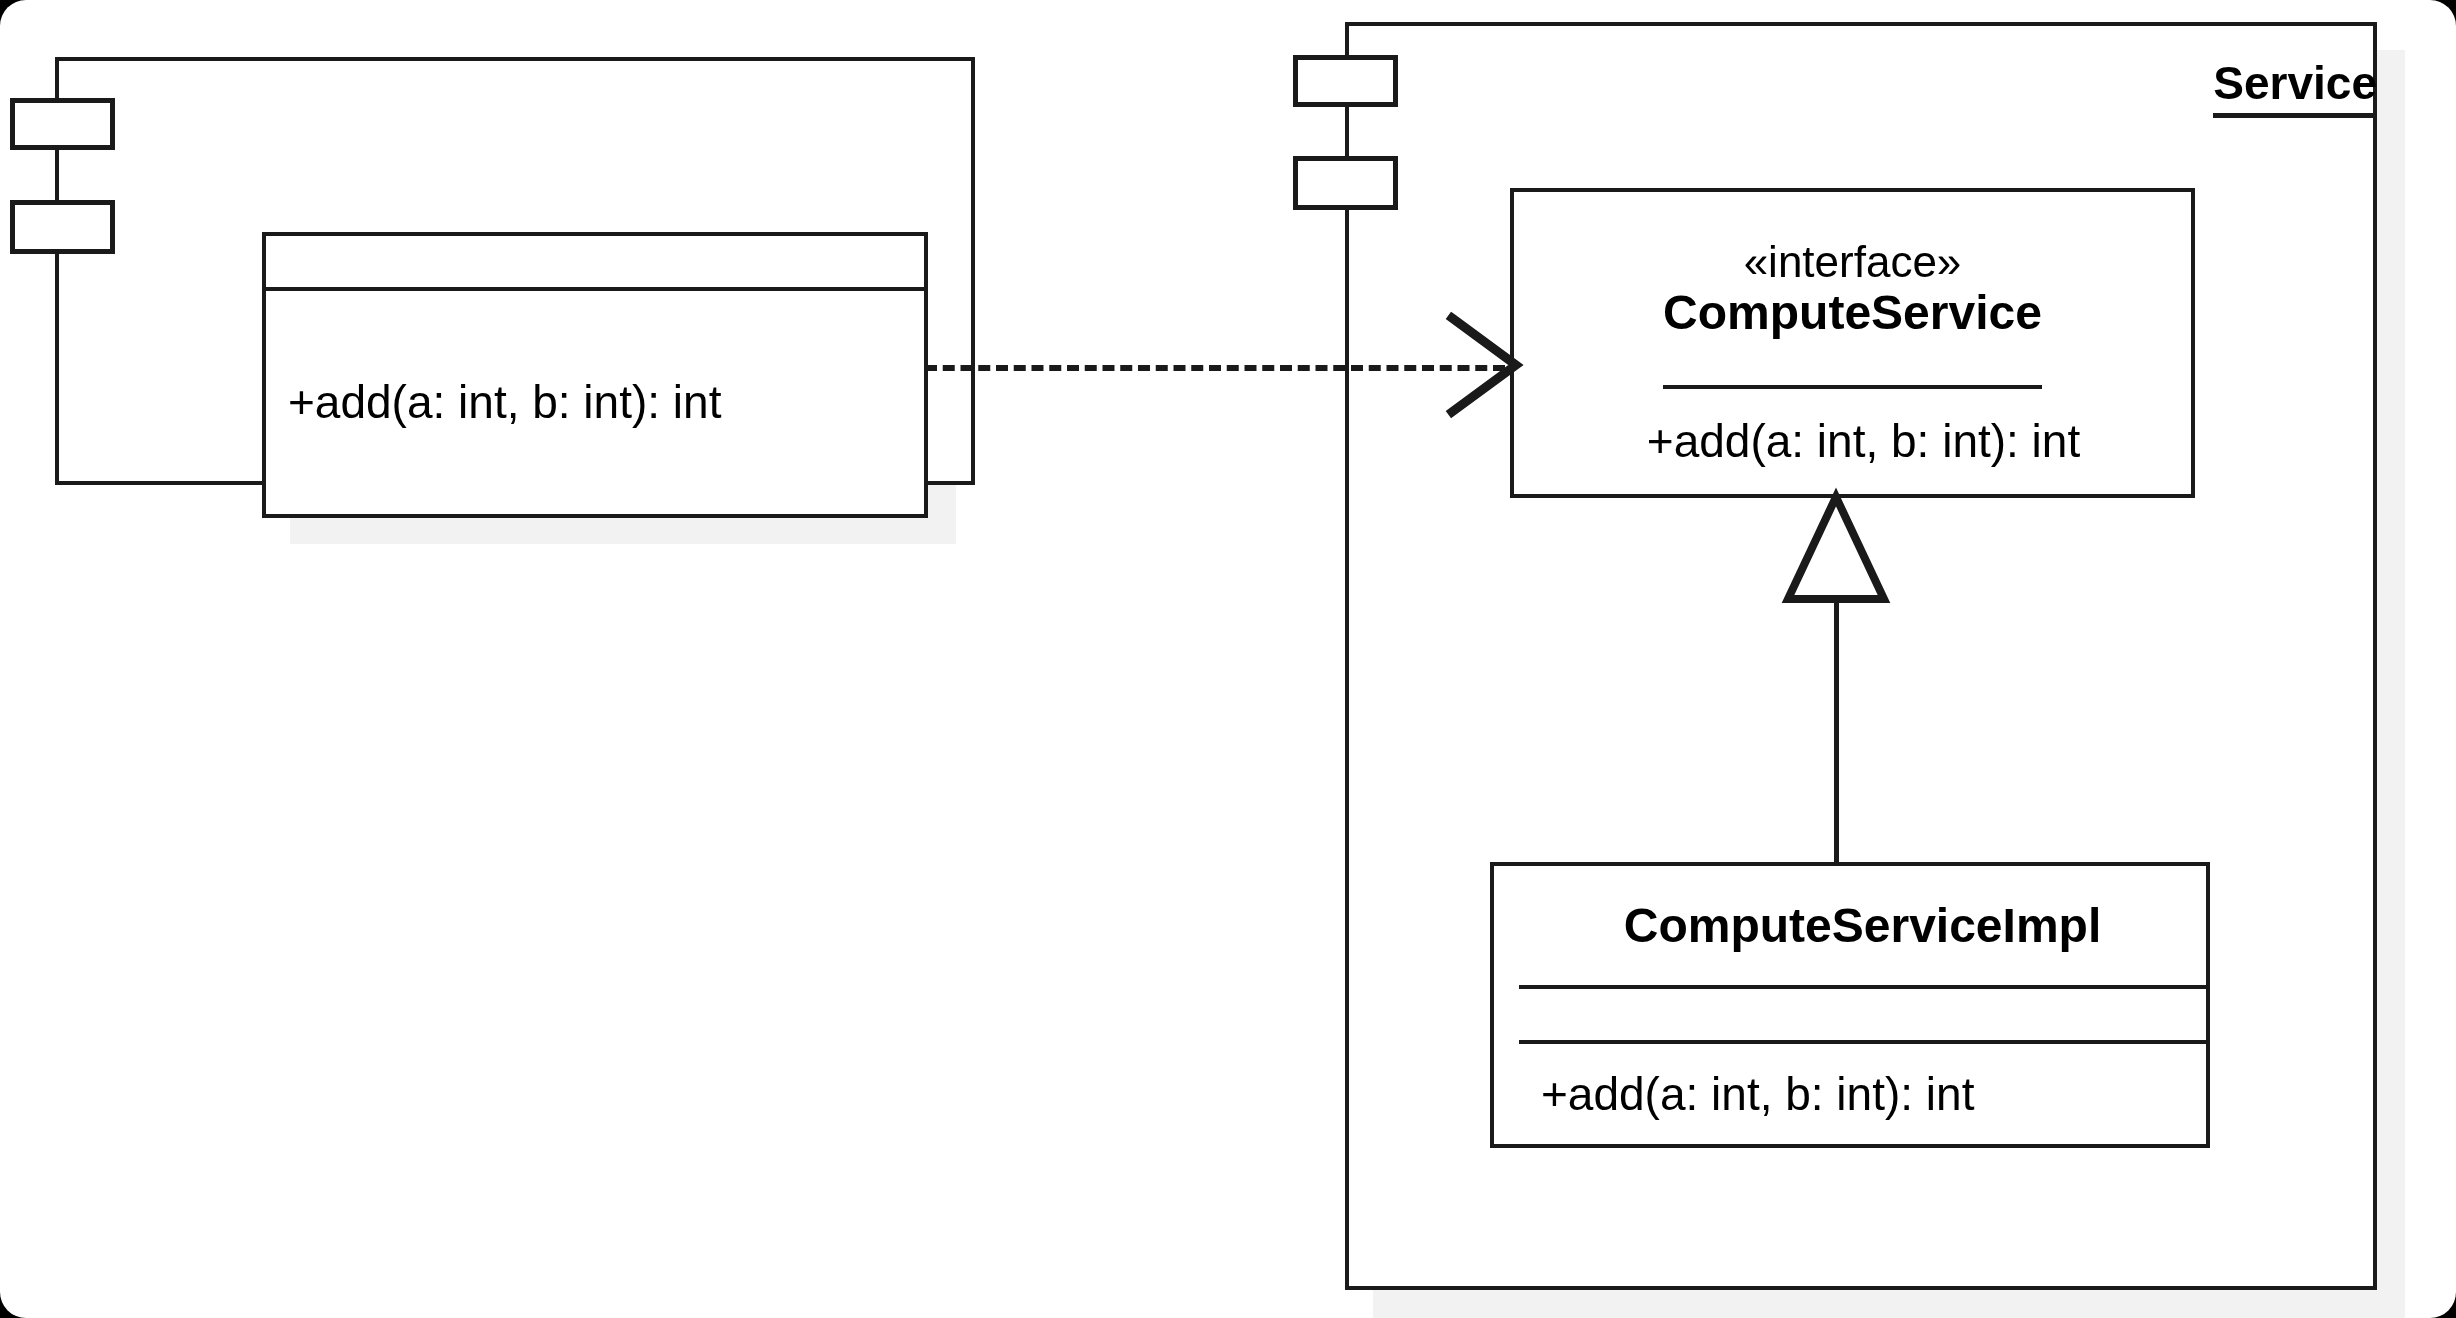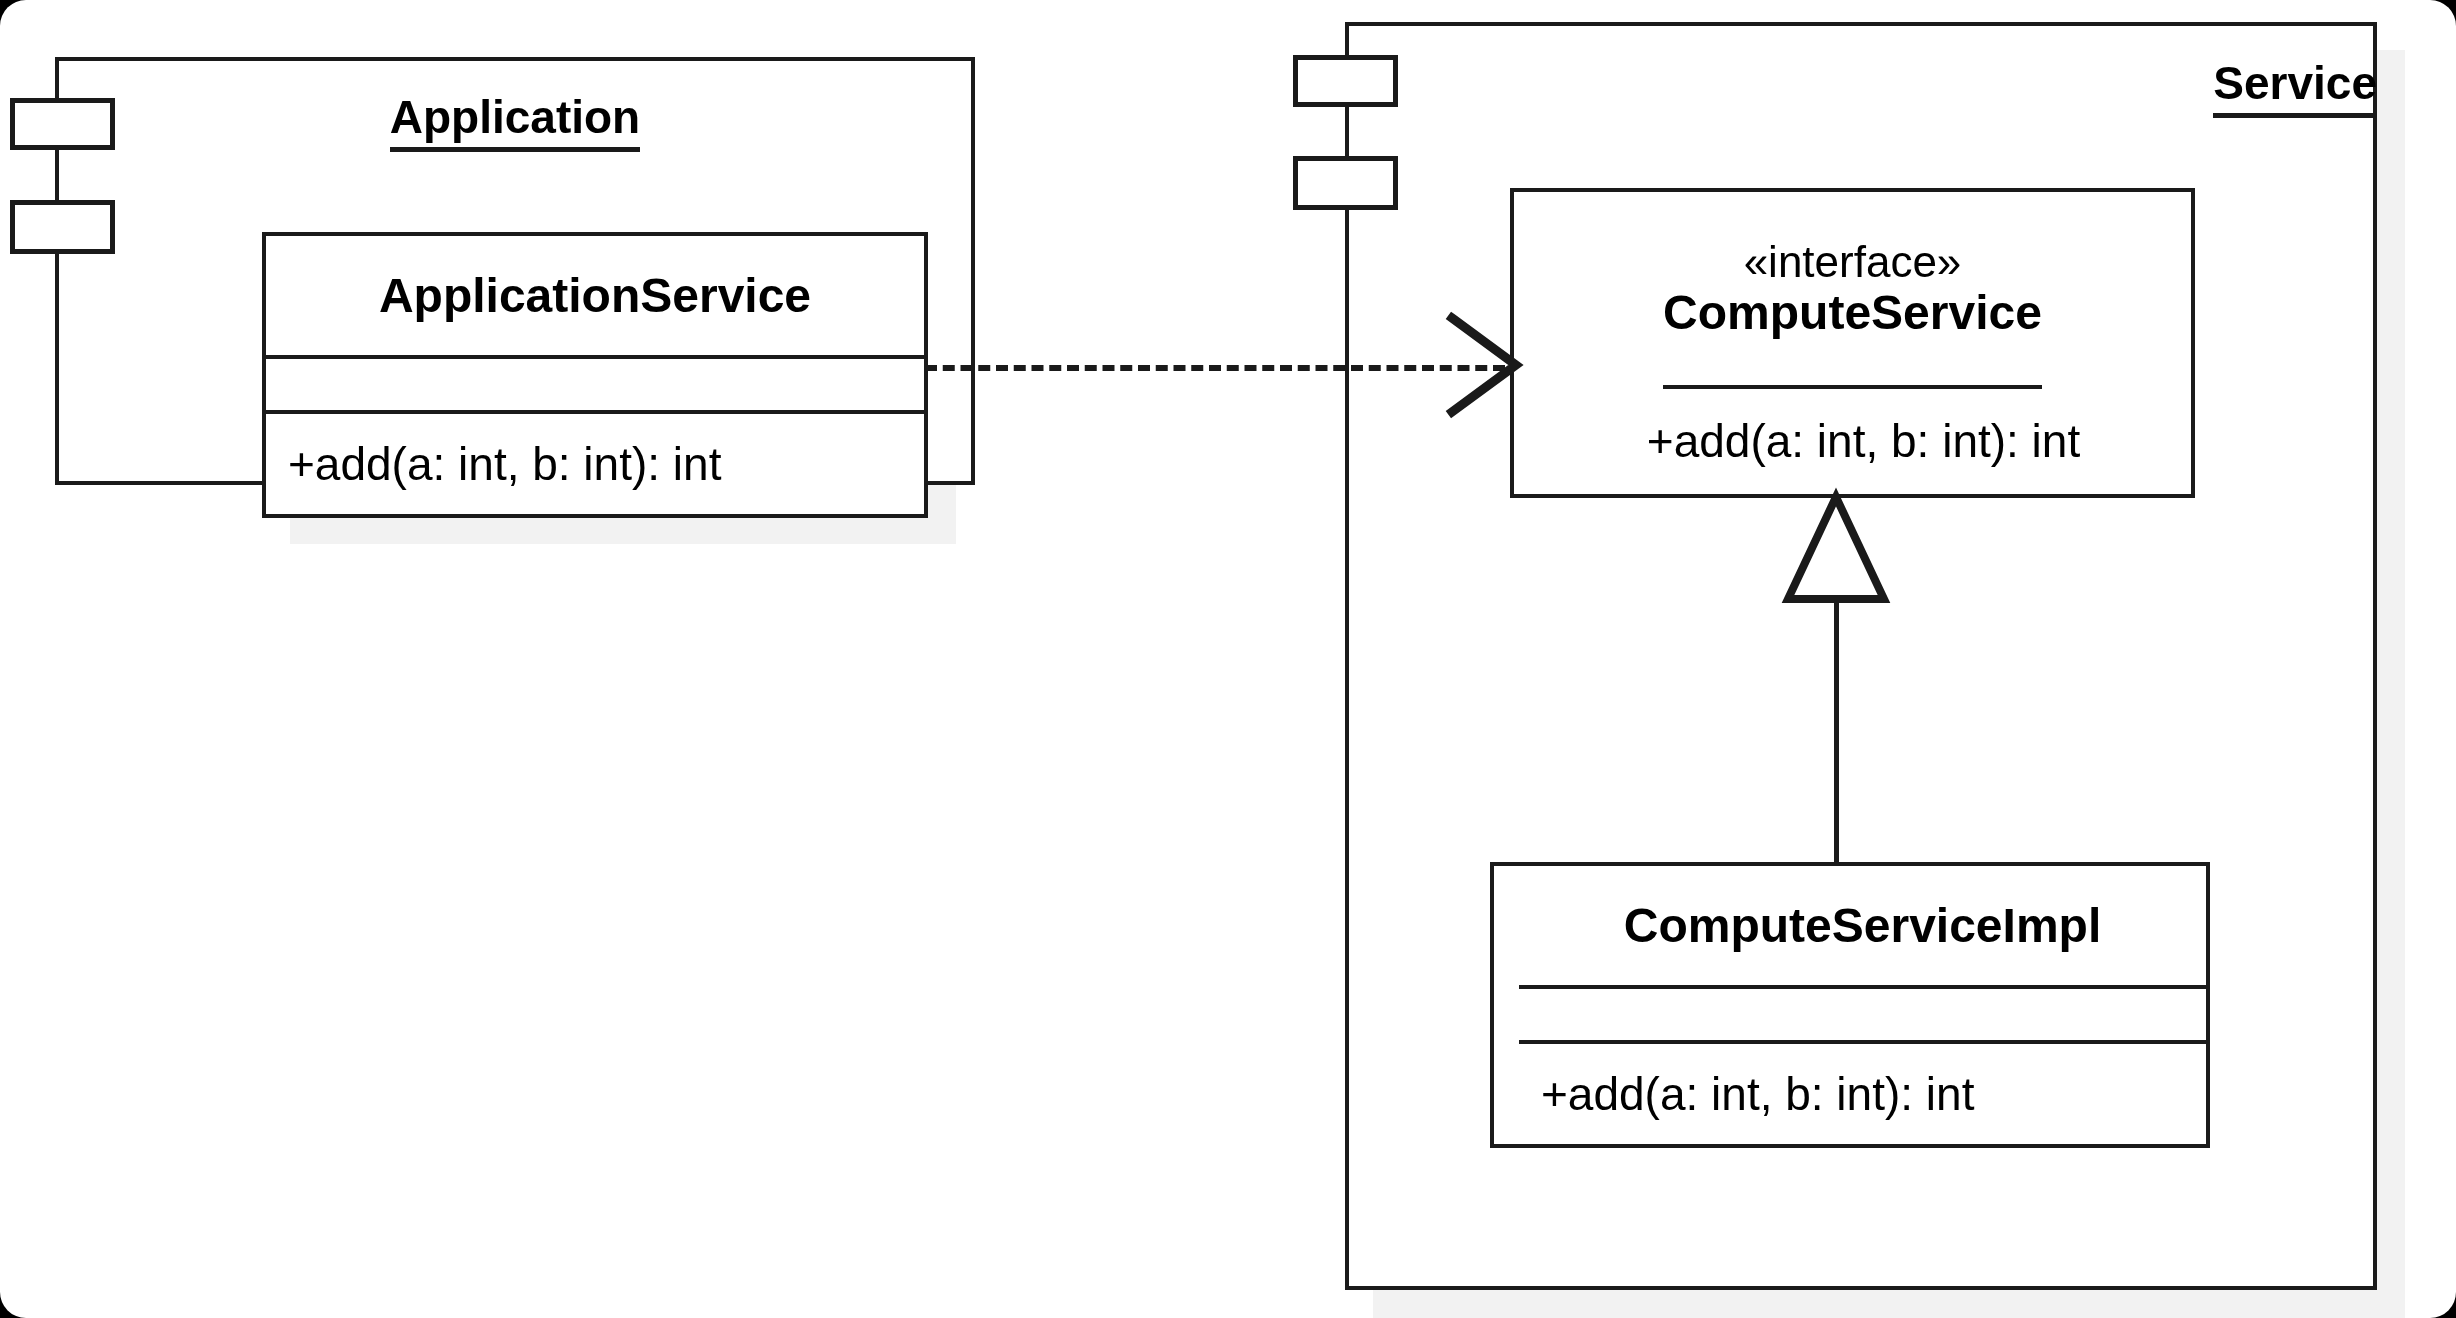--- a/index.html
+++ b/index.html
@@ -129,35 +129,29 @@
     overflow: visible;
   }
 </style>
 </head>
 <body>
 
 <div id="canvas">
 
   <div class="comp-frame" style="left:55px; top:57px; width:920px; height:428px;"></div>
 
-  <div class="comp-title" style="left:55px; top:94px; width:920px;">
-    <span>Application</span>
-  </div>
 
   <div class="comp-icon" style="left:10px; top:98px; width:105px; height:156px;">
     <div class="tab" style="top:0; height:52px;"></div>
     <div class="tab" style="top:102px; height:54px;"></div>
   </div>
 
   <div class="shadow" style="left:290px; top:258px; width:666px; height:286px;"></div>
 
   <div class="uml-class" style="left:262px; top:232px; width:666px; height:286px;">
-    <div class="cmp name" style="height:123px;">
-      <div class="class-name">ApplicationService</div>
-    </div>
     <div class="cmp attrs" style="height:55px;"></div>
     <div class="cmp ops" style="flex:1;">
       <div class="op-text">+add(a: int, b: int): int</div>
     </div>
   </div>
 
   <div class="shadow" style="left:1373px; top:50px; width:1032px; height:1268px;"></div>
 
   <div class="comp-frame" style="left:1345px; top:22px; width:1032px; height:1268px;"></div>
 

